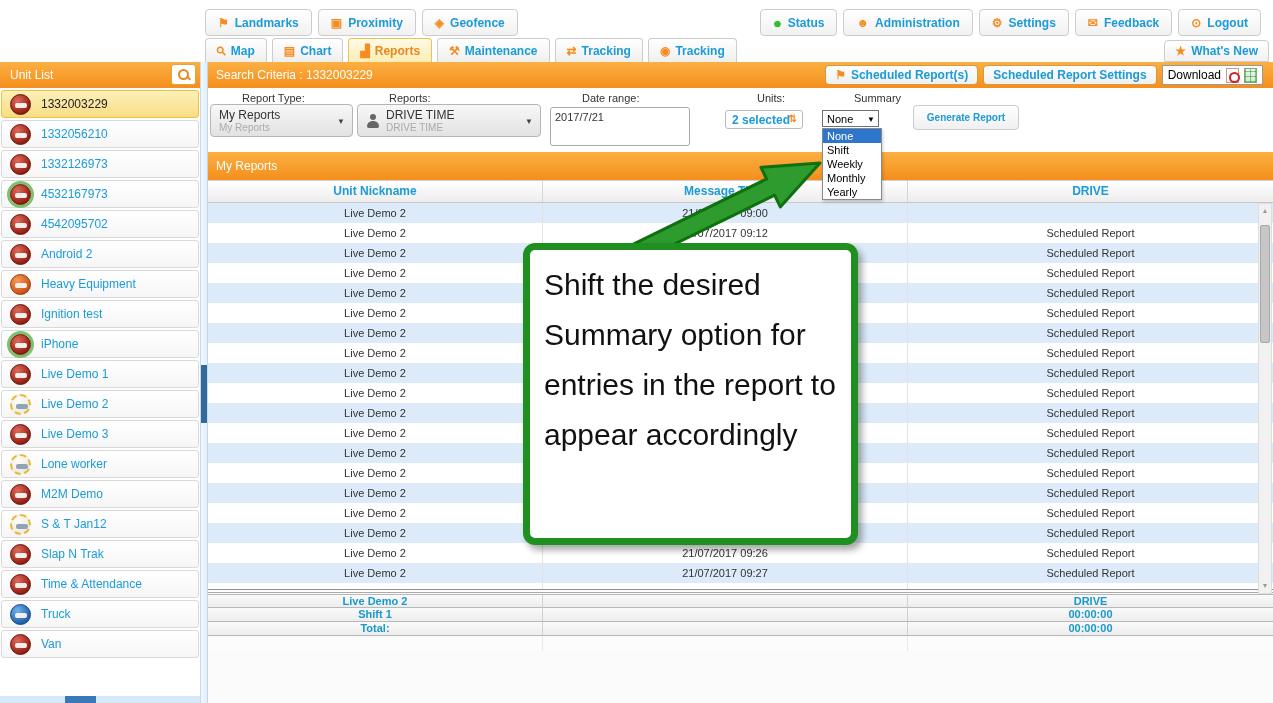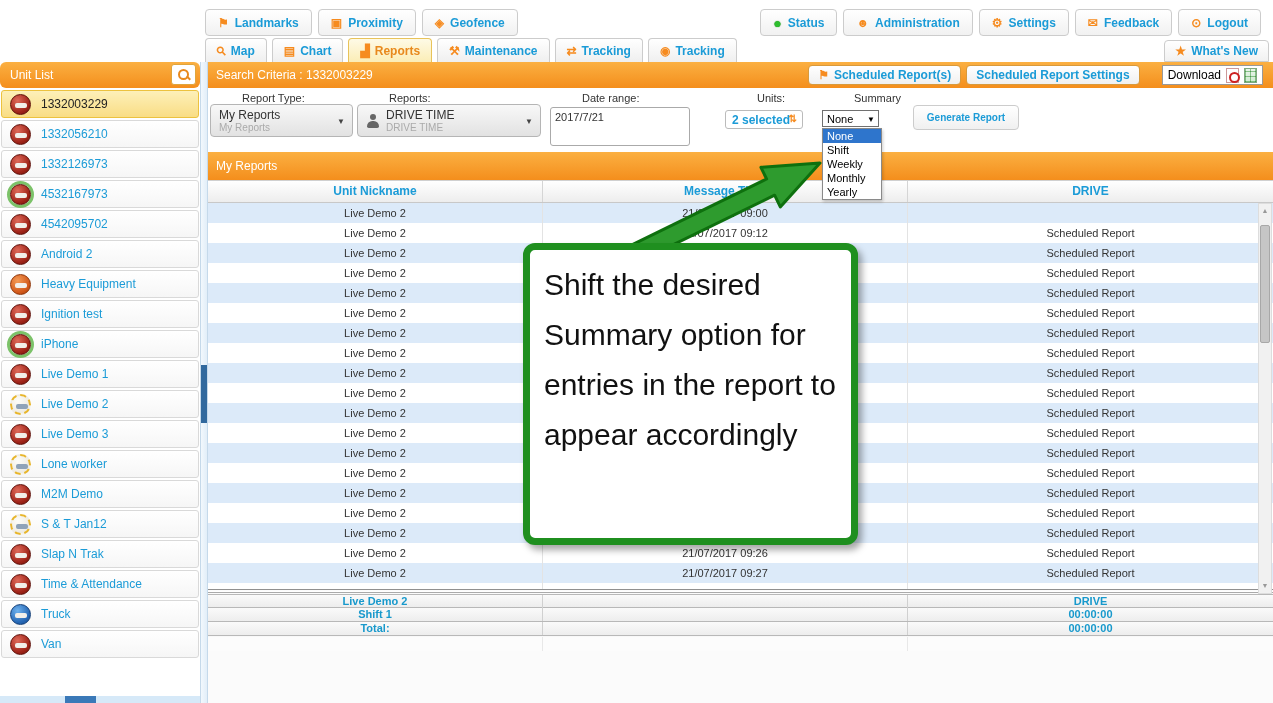--- a/index.html
+++ b/index.html
@@ -23,21 +23,21 @@
          background:linear-gradient(#ffffff,#efefef); border:1px solid #cccccc; border-bottom:none;
          border-radius:4px 4px 0 0; color:#1b9bd7; font-weight:bold; font-size:12px; margin-right:5px; cursor:pointer; }
   .tab.active { background:linear-gradient(#fefae6,#fbedb6); border:1px solid #e8c35a; border-bottom:none; color:#e8891d; }
   .whatsnew { position:absolute; right:4px; top:40px; display:inline-flex; align-items:center; gap:5px; height:22px;
               padding:0 10px; background:linear-gradient(#ffffff,#f1f1f1); border:1px solid #cccccc;
               border-radius:4px 4px 0 0; color:#1b9bd7; font-weight:bold; font-size:12px; cursor:pointer; }
 
   
   .sidebar { position:absolute; left:0; top:62px; width:200px; bottom:0; background:#fff; }
   .sb-header { position:relative; height:26px; background:linear-gradient(#fbb042,#f48e1c); color:#fff;
-               font-size:12px; line-height:26px; padding-left:10px;border-radius:6px; }
+               font-size:12px; line-height:26px; padding-left:10px; }
   .sb-search { position:absolute; right:4px; top:2px; width:25px; height:21px; background:#fff;
                border:1px solid #e0a53c; border-radius:3px; cursor:pointer; }
   .magnifier { position:absolute; left:6px; top:4px; width:12px; height:12px; }
   .magnifier::before { content:""; position:absolute; left:0; top:0; width:7px; height:7px;
                        border:2px solid #e8891d; border-radius:50%; }
   .magnifier::after { content:""; position:absolute; left:8px; top:8px; width:5px; height:2px;
                       background:#e8891d; transform:rotate(45deg); }
   .unit-list { position:absolute; left:0; top:28px; width:200px; bottom:8px; overflow:hidden; }
   .unit-item { position:relative; height:28px; margin:0 1px 2px 1px; background:linear-gradient(#ffffff,#f6f6f6);
                border:1px solid #d9d9d9; border-radius:3px; display:flex; align-items:center; gap:10px;
@@ -66,21 +66,21 @@
   
   .main { position:absolute; left:208px; top:62px; right:0; bottom:0; background:#fbfbfb; }
   .criteria-bar { position:absolute; left:0; top:0; right:0; height:26px;
                   background:linear-gradient(#fbb042,#f48e1c); color:#fff; font-size:12px;
                   display:flex; align-items:center; padding-left:8px; }
   .cbar-right { position:absolute; right:10px; top:3px; display:flex; align-items:center; }
   .cbar-btn { display:inline-flex; align-items:center; gap:5px; height:20px; padding:0 9px;
               background:linear-gradient(#ffffff,#f0f0f0); border:1px solid #d89a3c; border-radius:4px;
               color:#1b9bd7; font-weight:bold; font-size:12px; margin-left:5px; cursor:pointer; }
   .download-box { display:inline-flex; align-items:center; gap:5px; height:20px; background:#fff;
-                  border:1px solid #999; padding:0 5px; color:#000; font-size:12px; margin-left:22px; }
+                  border:1px solid #999; padding:0 5px; color:#000; font-size:12px; margin-left:5px; }
   .pdf-icon { position:relative; width:13px; height:15px; background:#fff; border:1px solid #cc9999; cursor:pointer; }
   .pdf-icon::before { content:""; position:absolute; left:2px; top:3px; width:7px; height:7px;
                       border:2px solid #cc2222; border-radius:50%; }
   .excel-icon { width:13px; height:15px; border:1px solid #7fa97f; cursor:pointer;
                 background:linear-gradient(#eaf5ea,#cfead0),
                            repeating-linear-gradient(0deg,#99cc99 0 1px,transparent 1px 5px),
                            repeating-linear-gradient(90deg,#99cc99 0 1px,transparent 1px 5px); background-blend-mode:multiply; }
 
   .form-area { position:absolute; left:0; top:26px; right:0; height:64px; background:#fff; }
   .flabel { position:absolute; top:4px; font-size:11px; color:#333;padding-left:32px; }

